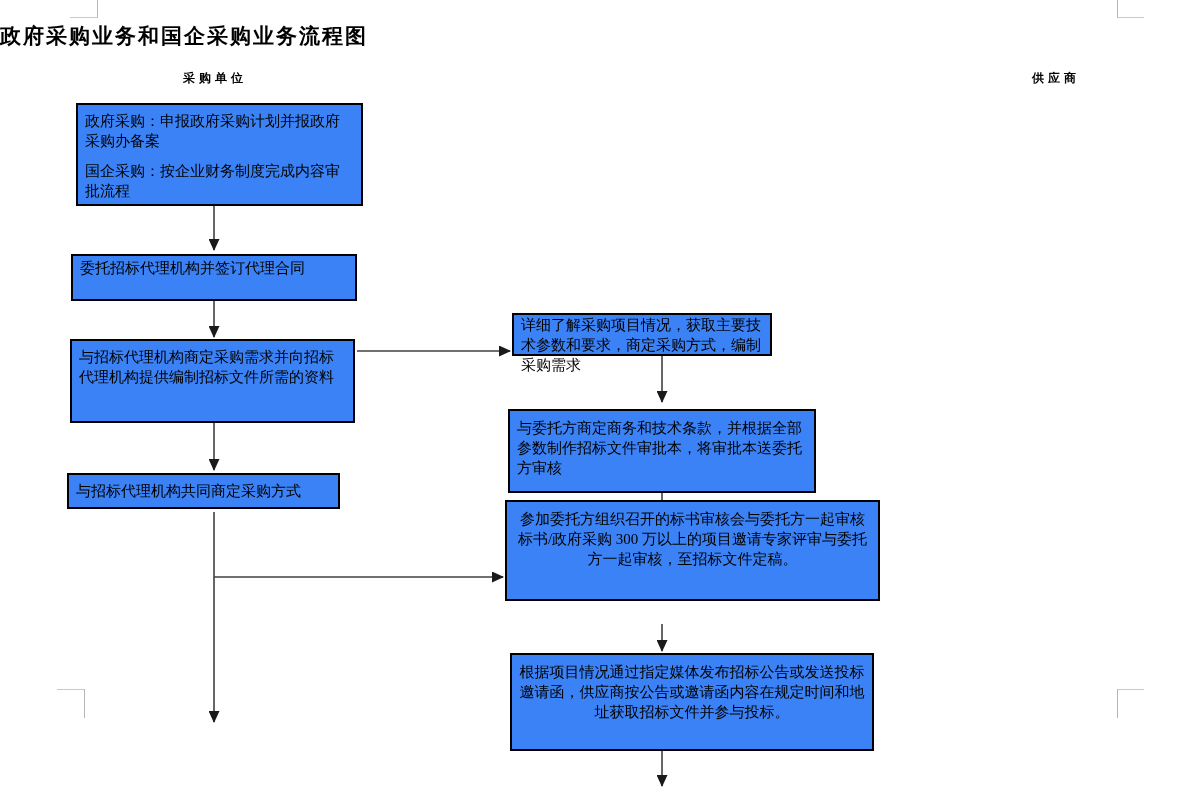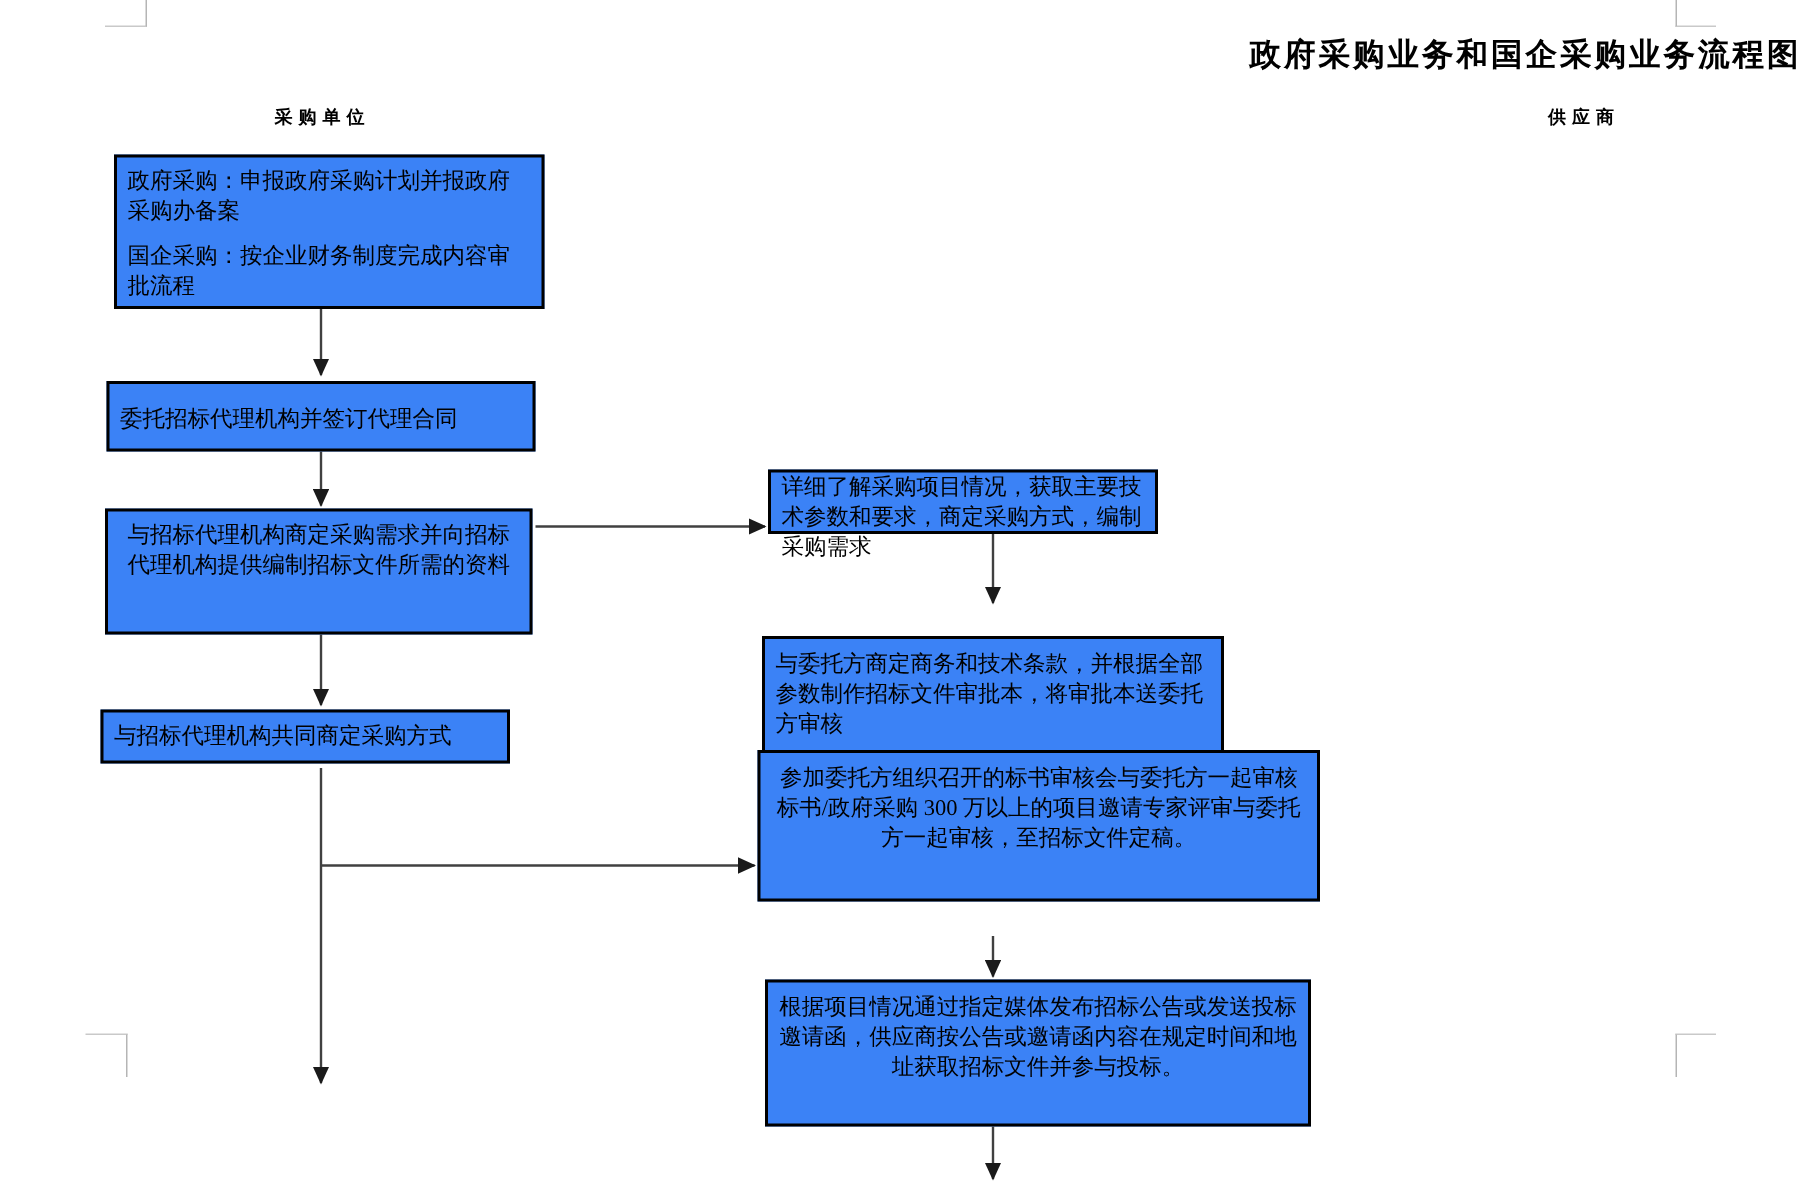--- a/index.html
+++ b/index.html
@@ -20,21 +20,21 @@
   .crop { position: absolute; }
   .crop-tl { left: 70px;   top: 0;     width: 27px; height: 17px; border-right: 1px solid #b5b5b5; border-bottom: 1px solid #c9c9c9; }
   .crop-tr { left: 1117px; top: 0;     width: 26px; height: 17px; border-left: 1px solid #b5b5b5;  border-bottom: 1px solid #c9c9c9; }
   .crop-bl { left: 57px;   top: 689px; width: 27px; height: 28px; border-right: 1px solid #b5b5b5; border-top: 1px solid #c9c9c9; }
   .crop-br { left: 1117px; top: 689px; width: 26px; height: 28px; border-left: 1px solid #b5b5b5;  border-top: 1px solid #c9c9c9; }
 
   .doc-title {
     position: absolute;
     left: 0; right: 0;
     top: 22px;
-    text-align: right;
+    text-align: left;
     font-size: 21px;
     font-weight: bold;
     letter-spacing: 2px;
   }
   .lane-header {
     position: absolute;
     top: 70px;
     font-size: 12px;
     font-weight: bold;
     letter-spacing: 4px;
@@ -51,25 +51,25 @@
     font-size: 15px;
     line-height: 20px;
     box-sizing: border-box;
     padding: 4px 7px;
   }
   .fc-box p { margin: 0; }
   .fc-box p + p { margin-top: 10px; }
   .t-center { text-align: center; }
 
   .box-l1 { left: 76px;  top: 103px; width: 287px; height: 103px; padding-top: 6px; }
-  .box-l2 { left: 71px;  top: 254px; width: 286px; height: 47px;  padding-top: 14px; }
-  .box-l3 { left: 70px;  top: 339px; width: 285px; height: 84px;  padding-top: 6px; text-align: center; }
+  .box-l2 { left: 71px;  top: 254px; width: 286px; height: 47px;  padding-top: 2px; }
+  .box-l3 { left: 70px;  top: 339px; width: 285px; height: 84px;  padding-top: 6px; }
   .box-l4 { left: 67px;  top: 473px; width: 273px; height: 36px;  padding-top: 6px; }
   .box-m1 { left: 512px; top: 313px; width: 260px; height: 43px;  padding-top: 0px; line-height: 20px; }
-  .box-m2 { left: 508px; top: 424px; width: 308px; height: 84px;  padding-top: 7px; }
+  .box-m2 { left: 508px; top: 409px; width: 308px; height: 84px;  padding-top: 7px; }
   .box-m3 { left: 505px; top: 500px; width: 375px; height: 101px; padding-top: 7px; }
   .box-m4 { left: 510px; top: 653px; width: 364px; height: 98px;  padding-top: 7px; }
 
   .connector-layer {
     position: absolute;
     left: 0; top: 0;
     width: 1201px;
     height: 794px;
     pointer-events: none;
   }

